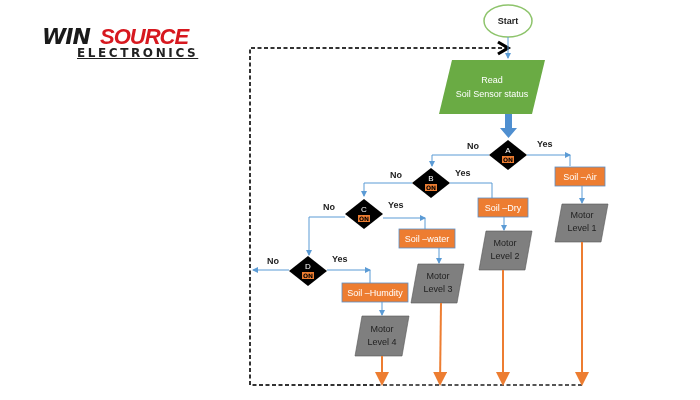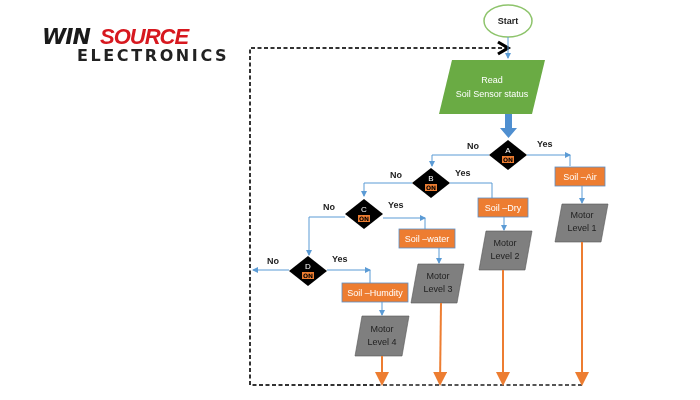--- a/index.html
+++ b/index.html
@@ -1,20 +1,20 @@
 <!DOCTYPE html>
 <html><head>
 <meta charset="utf-8">
 <style>
   html,body{margin:0;padding:0;background:#ffffff;}
   body{width:700px;height:400px;position:relative;overflow:hidden;font-family:"Liberation Sans",sans-serif;}
   #logo{position:absolute;left:42px;top:24px;width:175px;height:40px;}
   .logo-win{position:absolute;left:0;top:0;font-family:"DejaVu Sans",sans-serif;font-weight:bold;font-style:italic;font-size:22px;color:#1a1a1a;letter-spacing:-1px;}
   .logo-source{position:absolute;left:58px;top:0;font-family:Liberation Sans, sans-serif;font-weight:bold;font-style:italic;font-size:22px;color:#d7181f;letter-spacing:-1px;}
-  .logo-sub{position:absolute;left:35px;top:22px;font-family:"DejaVu Sans",sans-serif;font-weight:bold;font-size:16px;letter-spacing:2.6px;color:#222;}
+  .logo-sub{position:absolute;left:35px;top:22px;font-family:"DejaVu Sans",sans-serif;font-weight:bold;font-size:12px;letter-spacing:2.6px;color:#222;text-decoration:underline;}
   svg#flow{position:absolute;left:0;top:0;}
   .lbl{font-family:"Liberation Sans",sans-serif;font-size:9px;font-weight:bold;fill:#222;}
   .boxtxt{font-family:"Liberation Sans",sans-serif;font-size:9px;fill:#ffffff;}
   .mtxt{font-family:"Liberation Sans",sans-serif;font-size:9px;fill:#222;}
   .dtxt{font-family:"Liberation Sans",sans-serif;font-size:8px;fill:#ffffff;}
   .ontxt{font-family:"DejaVu Sans",sans-serif;font-size:6px;font-weight:bold;fill:#000;}
 </style>
 </head>
 <body>
 

